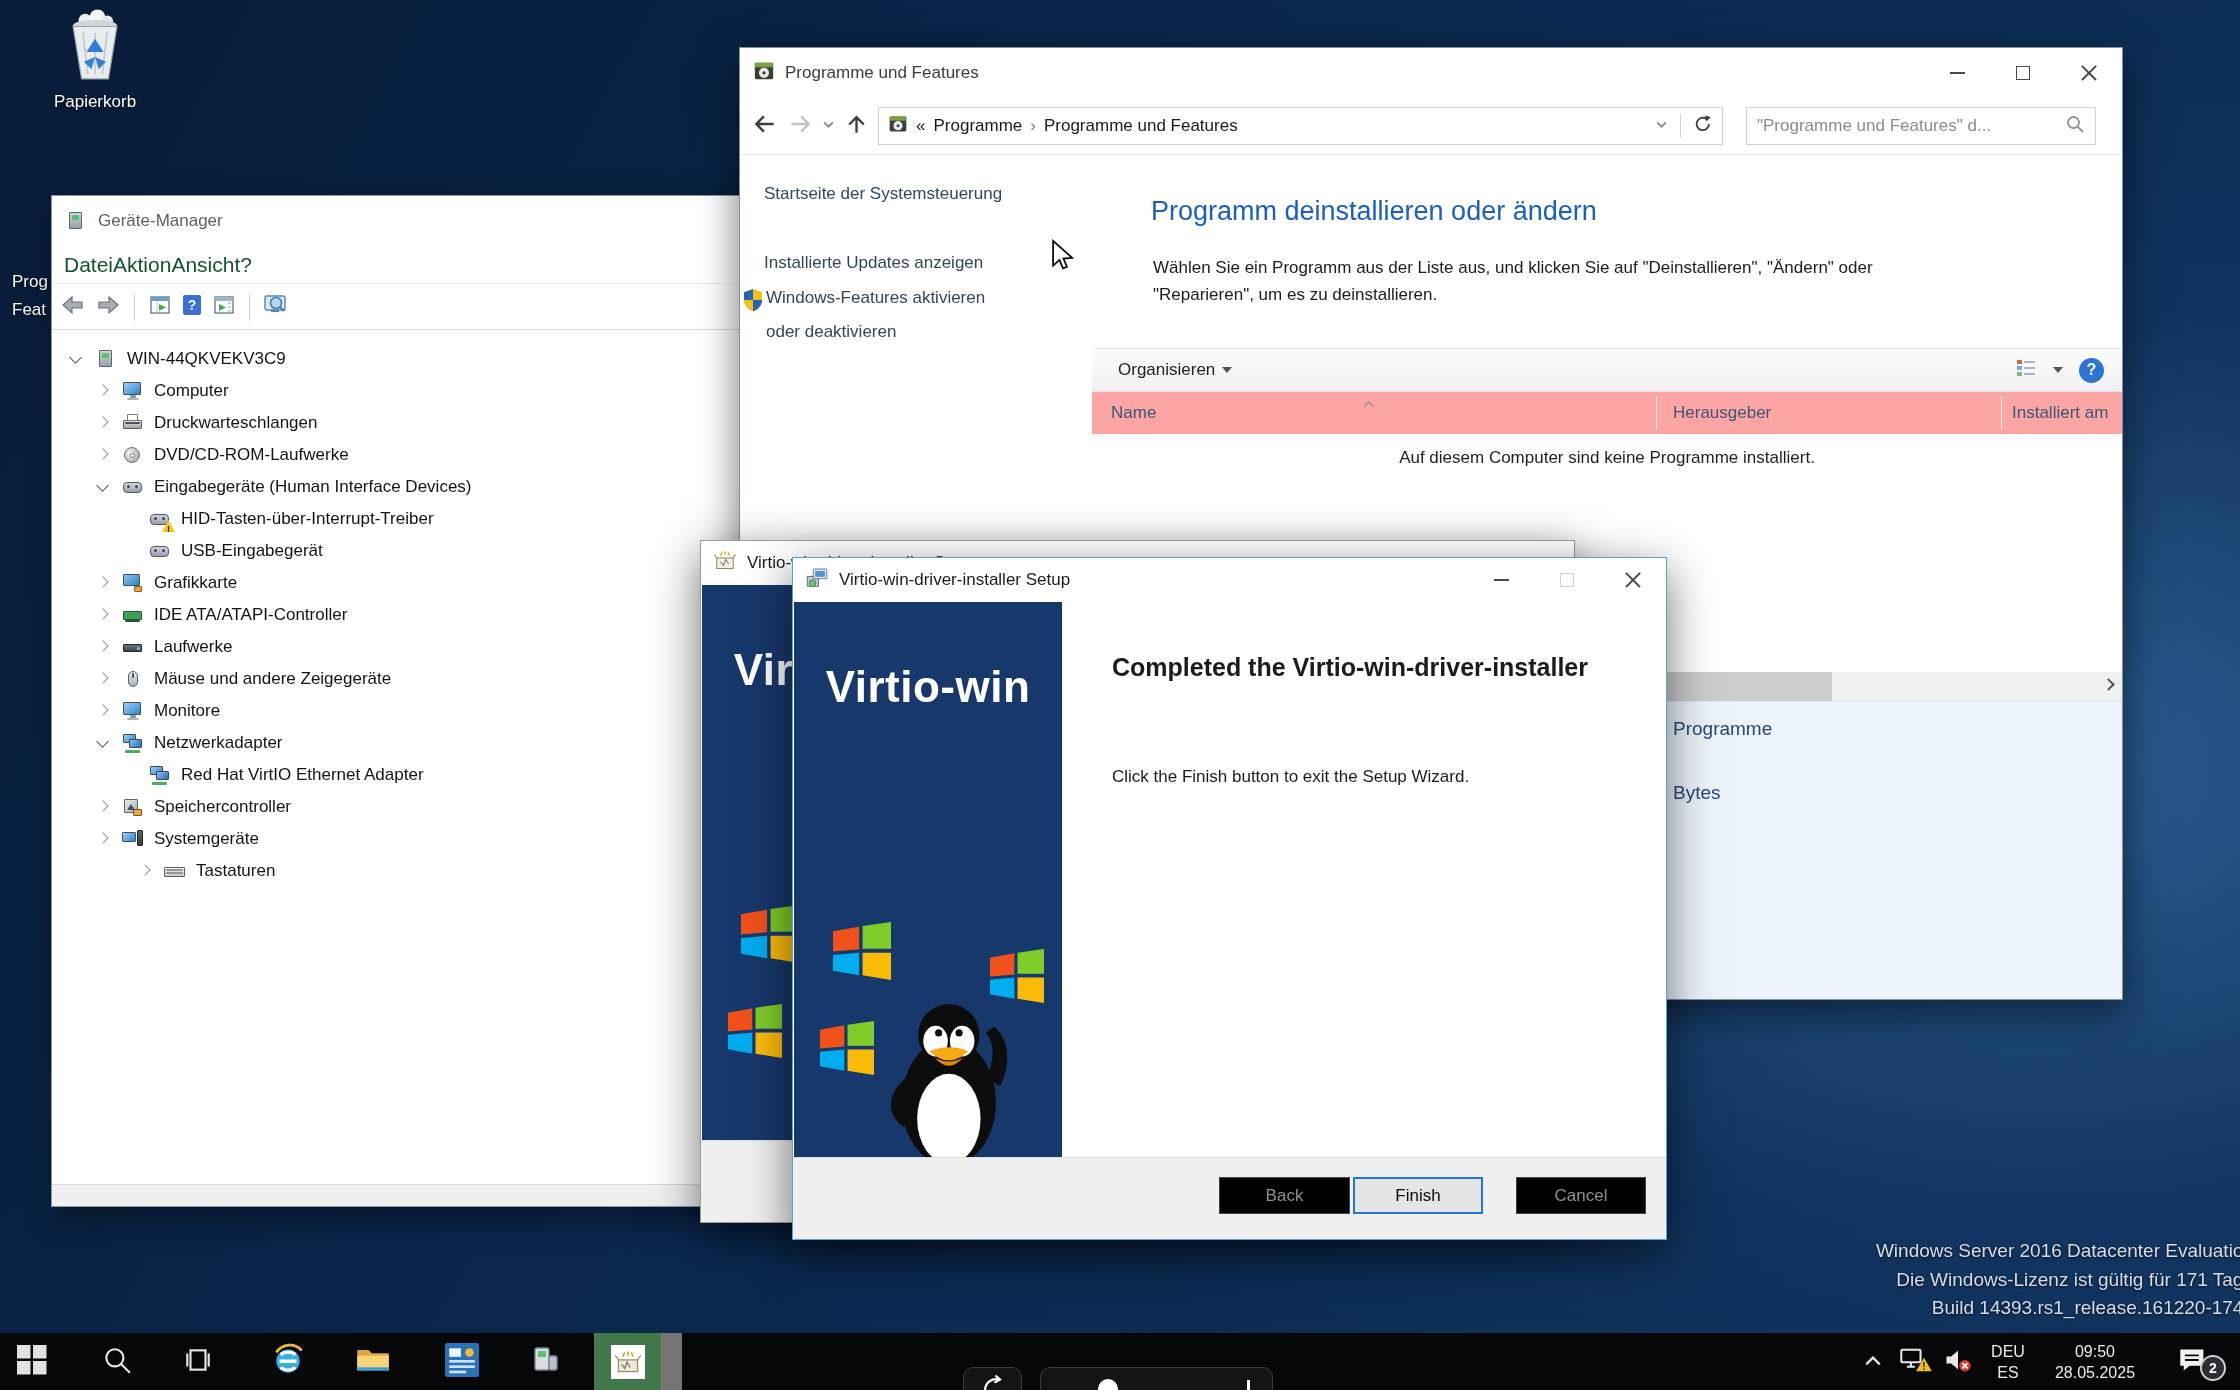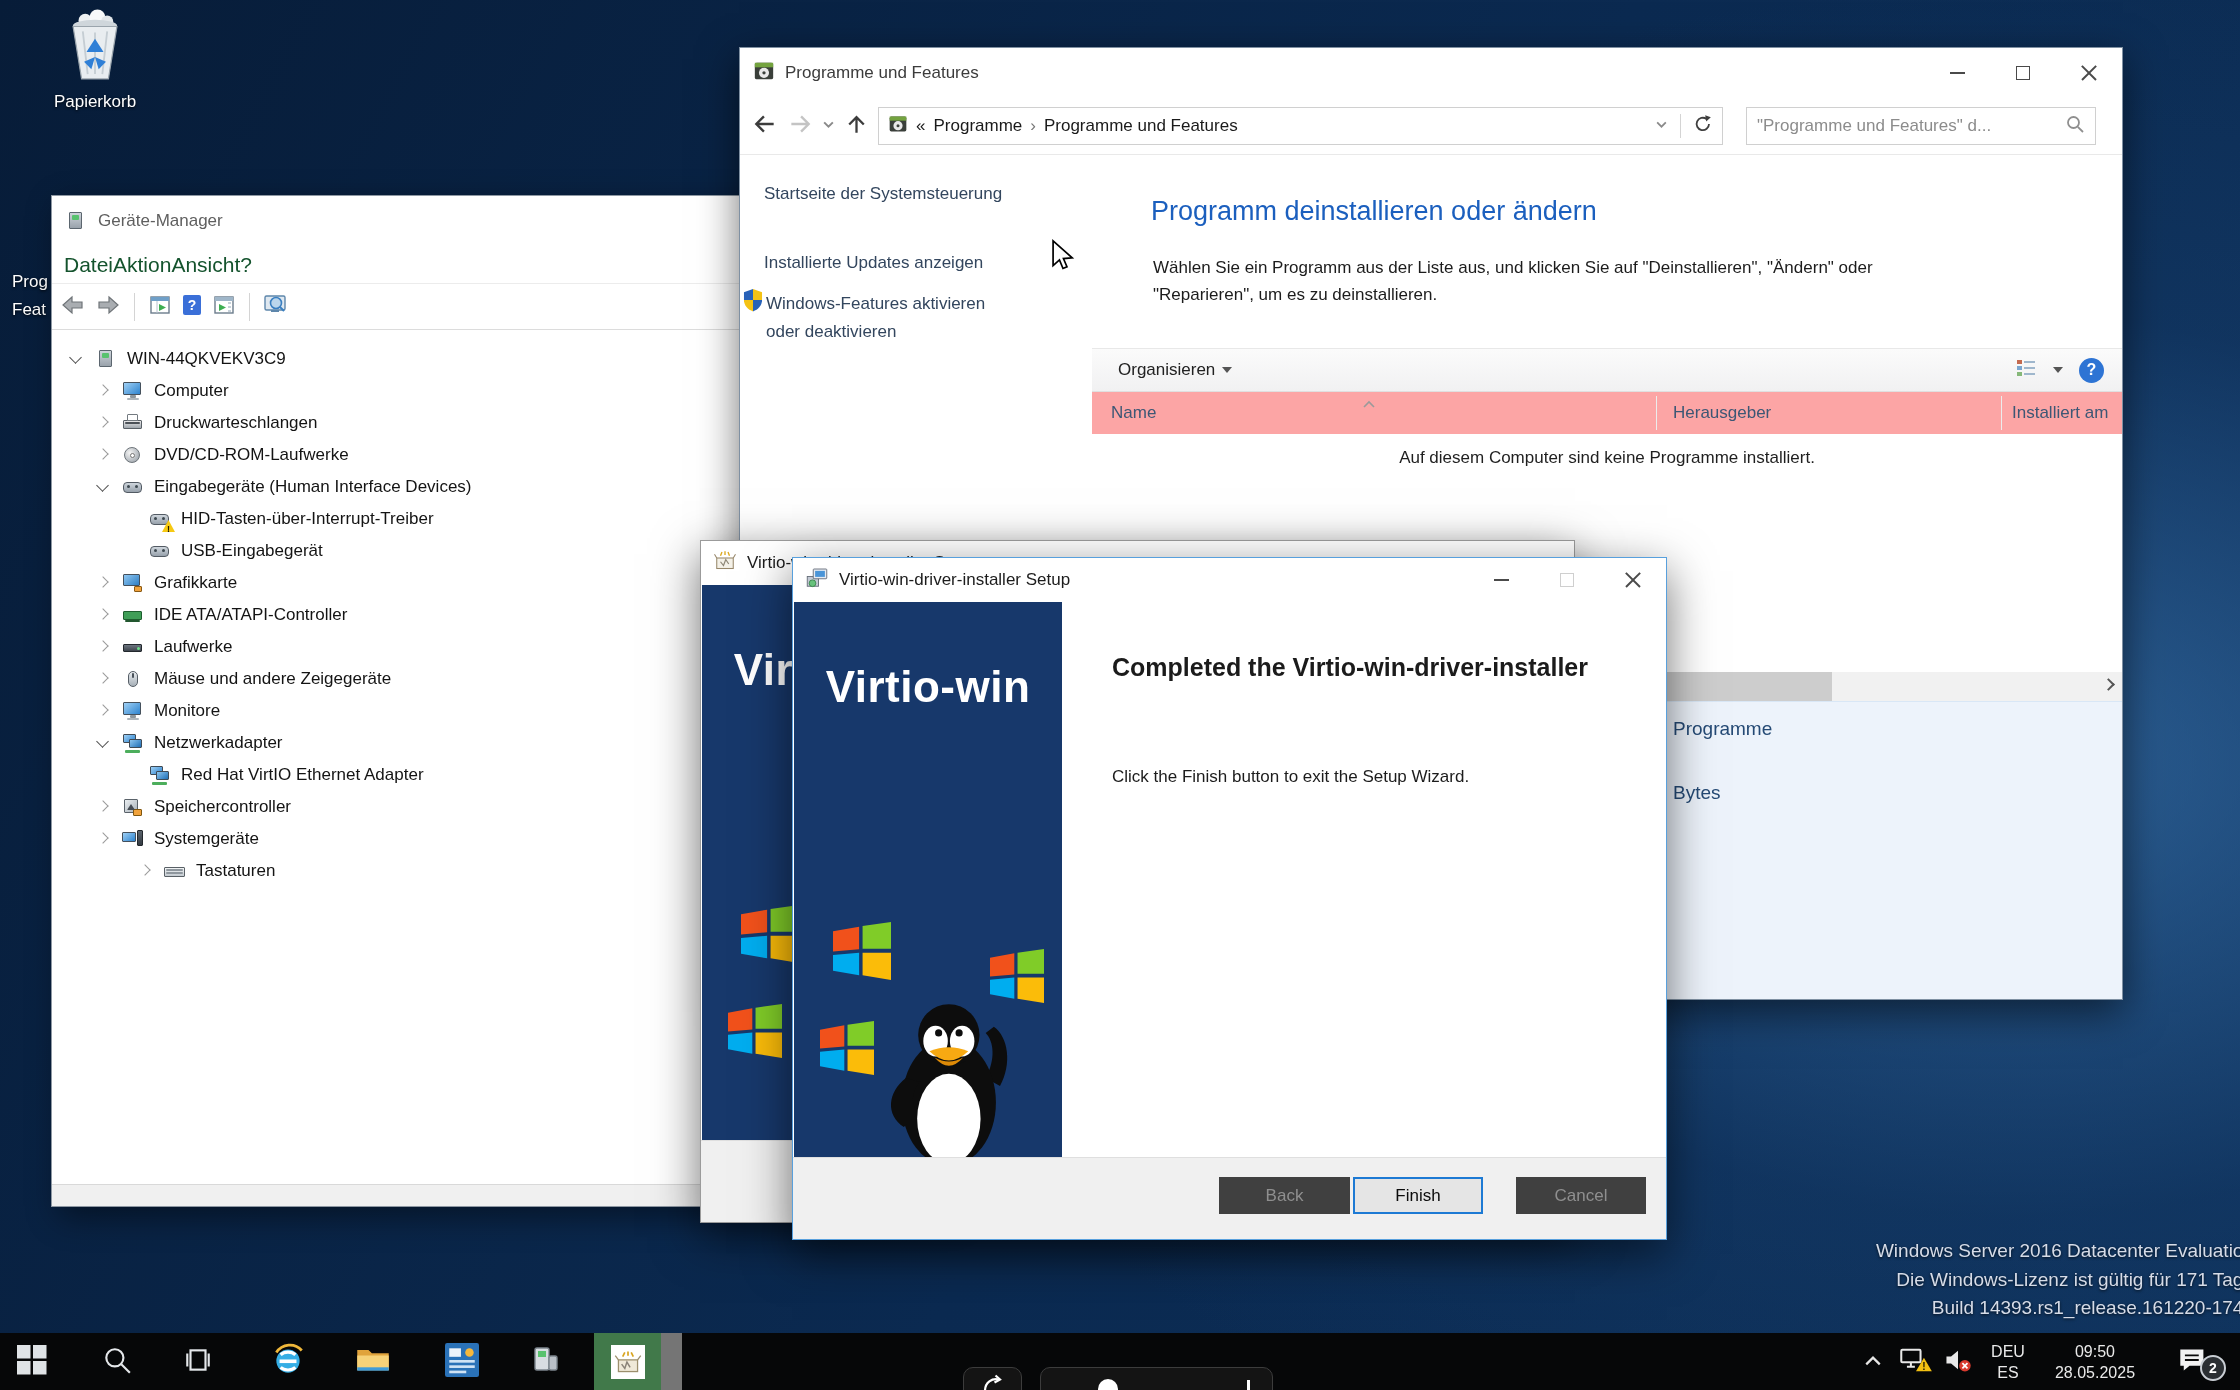--- a/index.html
+++ b/index.html
@@ -125,21 +125,21 @@
   .winflag{position:absolute}
   .fA{left:39px;top:320px;width:58px;height:58px}
   .fB{left:196px;top:347px;width:54px;height:54px}
   .fC{left:26px;top:419px;width:54px;height:54px}
   .tux{position:absolute;left:86px;top:390px;width:150px;height:180px}
   .wcontent{position:absolute;left:269px;top:44px;right:0;bottom:82px;background:#fff}
   .wheading{position:absolute;left:50px;top:48px;font-size:25px;font-weight:bold;line-height:35px;color:#1b1b1b;white-space:nowrap}
   .wbody{position:absolute;left:50px;top:165px;font-size:17px;color:#1c1c1c;white-space:nowrap}
   .btnrow{position:absolute;left:0;right:0;bottom:0;height:82px;background:#f0f0f0;border-top:1px solid #dfdfdf}
   .wbtn{position:absolute;top:19px;height:37px;display:flex;align-items:center;justify-content:center;font-size:17px}
-  .wbtn.dis{background:#404040;border:4px solid #404040;color:#8f8f8f}
+  .wbtn.dis{background:#000000;border:1px solid #404040;color:#8f8f8f}
   .wbtn.def{background:#e5e5e5;border:2px solid #1d7ad4;color:#0c0c0c}
 
   
   .ov{position:absolute;top:1367px;background:#141414;border:1px solid #3c3c3c;border-radius:10px;z-index:70}
   .ov1{left:963px;width:59px;height:42px;display:flex;justify-content:center;padding-top:5px}
   .ov2{left:1040px;width:233px;height:42px}
   .ovdot{position:absolute;left:57px;top:11px;width:20px;height:20px;border-radius:50%;background:#fff}
   .ovbar{position:absolute;left:206px;top:12px;width:3px;height:18px;background:#fff}
 
   
@@ -494,21 +494,21 @@
             </clipPath>
           </defs>
           <g clip-path="url(#shieldclip)">
             <rect x="0" y="0" width="12" height="13" fill="#2862b8"></rect>
             <rect x="12" y="0" width="12" height="13" fill="#f4c214"></rect>
             <rect x="0" y="13" width="12" height="13" fill="#f4c214"></rect>
             <rect x="12" y="13" width="12" height="13" fill="#2862b8"></rect>
           </g>
         </svg>
     </span>
-    <div class="navlink" style="left:26px;top:246px">Windows-Features aktivieren</div>
+    <div class="navlink" style="left:26px;top:240px">Windows-Features aktivieren</div>
     <div class="navlink" style="left:26px;top:274px">oder deaktivieren</div>
 
     <div class="p-heading">Programm deinstallieren oder ändern</div>
     <div class="p-desc">
       <div>Wählen Sie ein Programm aus der Liste aus, und klicken Sie auf "Deinstallieren", "Ändern" oder</div>
       <div>"Reparieren", um es zu deinstallieren.</div>
     </div>
 
     <div class="obar">
       <div class="organize">

